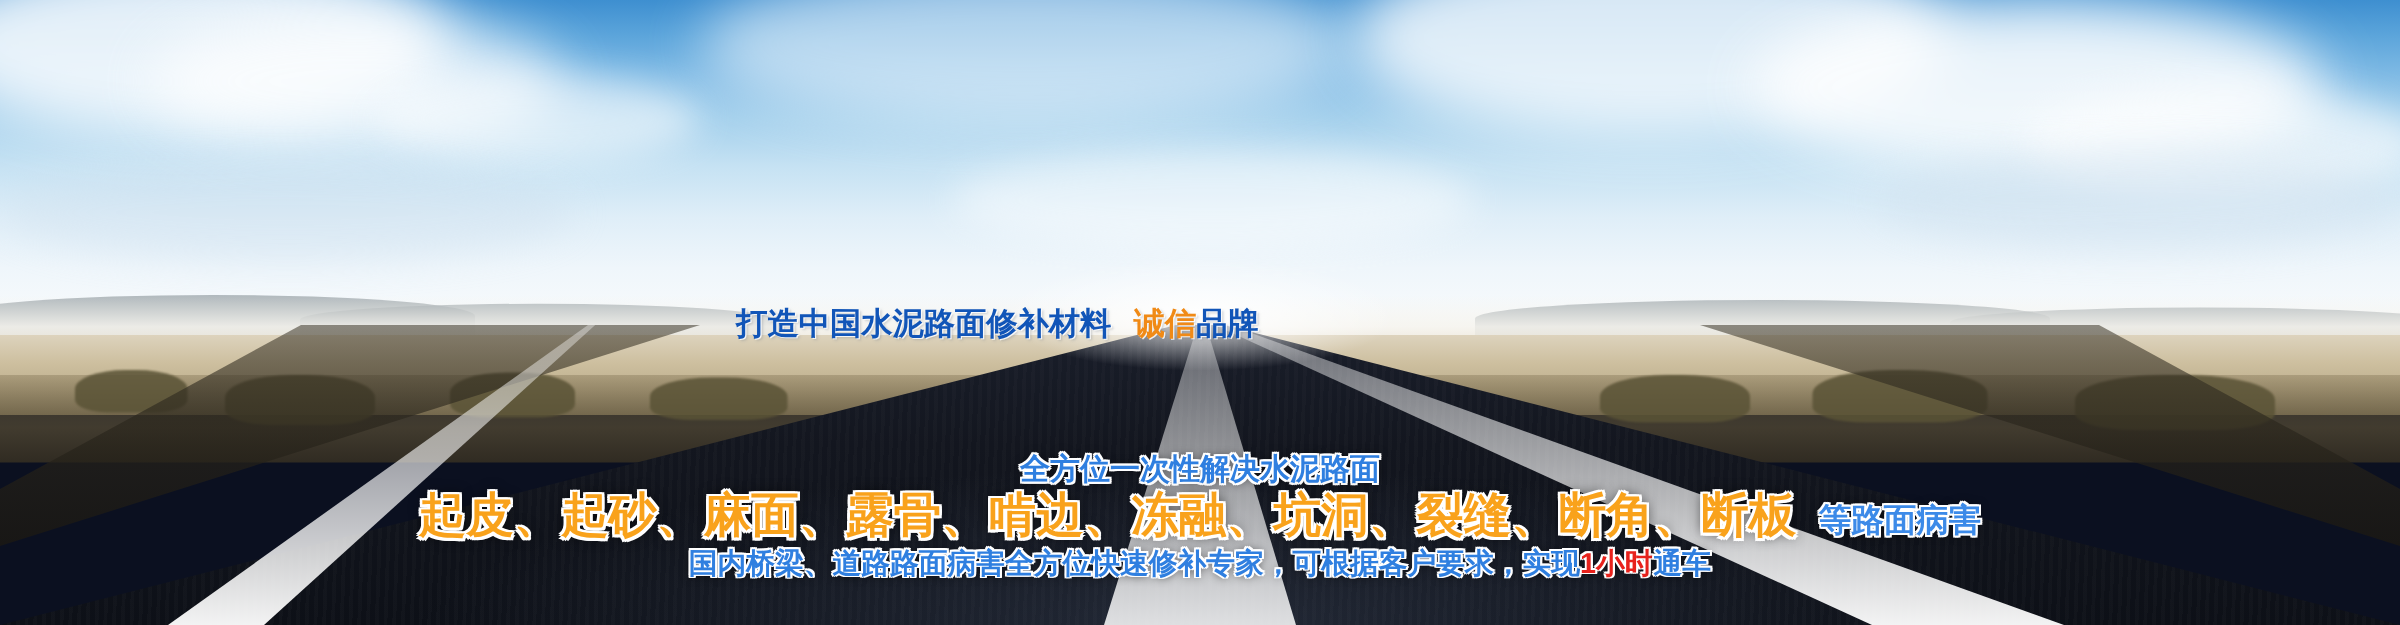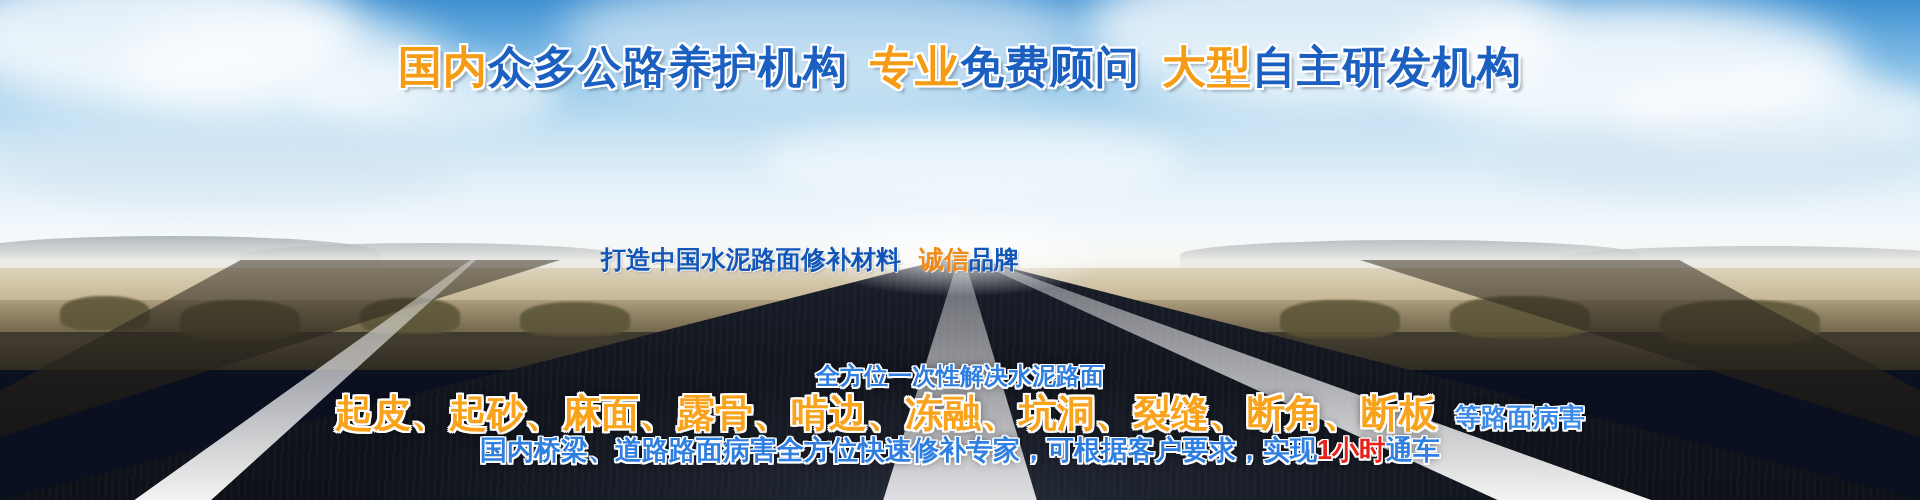--- a/index.html
+++ b/index.html
@@ -108,36 +108,36 @@
   .t-blue{
     color:#1b5fc1;
     text-shadow:
       -2px 0 #fff, 2px 0 #fff, 0 -2px #fff, 0 2px #fff,
       -2px -2px #fff, 2px -2px #fff, -2px 2px #fff, 2px 2px #fff,
       4px 4px 3px rgba(40,60,80,.35);
   }
   .gap{display:inline-block;width:22px;}
 
   .subtitle{
-    position:absolute;left:12px;width:1596px;text-align:center;
+    position:absolute;left:0;width:1596px;text-align:center;
     font-weight:bold;white-space:nowrap;
   }
   .s-l1{top:244px;font-size:25px;line-height:30px;}
   .s-l2{top:274px;font-size:25px;line-height:30px;}
   .s-blue{color:#1155b8;text-shadow:1px 1px 0 rgba(255,255,255,.85),2px 2px 2px rgba(120,130,140,.35);}
   .s-orange{color:#f08a16;text-shadow:1px 1px 0 rgba(255,255,255,.85),2px 2px 2px rgba(120,130,140,.35);}
   .sgap{display:inline-block;width:18px;}
 
   .bottom{
     position:absolute;left:0;width:1920px;text-align:center;
     font-weight:bold;white-space:nowrap;
   }
   .b-l1{top:362px;font-size:24px;line-height:28px;}
   .b-l2{top:391px;font-size:38px;line-height:44px;letter-spacing:0px;}
-  .b-l3{top:437px;font-size:27px;line-height:27px;}
+  .b-l3{top:437px;font-size:23px;line-height:27px;}
 
   .o-blue{
     color:#2f7fe0;
     text-shadow:
       -1.5px 0 #fff,1.5px 0 #fff,0 -1.5px #fff,0 1.5px #fff,
       -1.5px -1.5px #fff,1.5px -1.5px #fff,-1.5px 1.5px #fff,1.5px 1.5px #fff,
       0 0 8px rgba(0,0,0,.8);
   }
   .o-orange{
     color:#f9a21b;
@@ -201,23 +201,20 @@
   <div class="shoulderR"></div>
   <div class="road"></div>
   <div class="road-tex"></div>
   <div class="edgeL"></div>
   <div class="edgeR"></div>
   <div class="center"></div>
   <div class="glow"></div>
 
   <div class="content">
 
-    <div class="headline h-l1">
-      <span class="t-orange">国内</span><span class="t-blue">众多公路养护机构</span><span class="gap"></span><span class="t-orange">专业</span><span class="t-blue">免费顾问</span><span class="gap"></span><span class="t-orange">大型</span><span class="t-blue">自主研发机构</span>
-    </div>
 
 
     <div class="subtitle s-l1">
       <span class="s-blue">打造中国水泥路面修补材料</span><span class="sgap"></span><span class="s-orange">诚信</span><span class="s-blue">品牌</span>
     </div>
 
 
     <div class="bottom b-l1">
       <span class="o-blue">全方位一次性解决水泥路面</span>
     </div>

